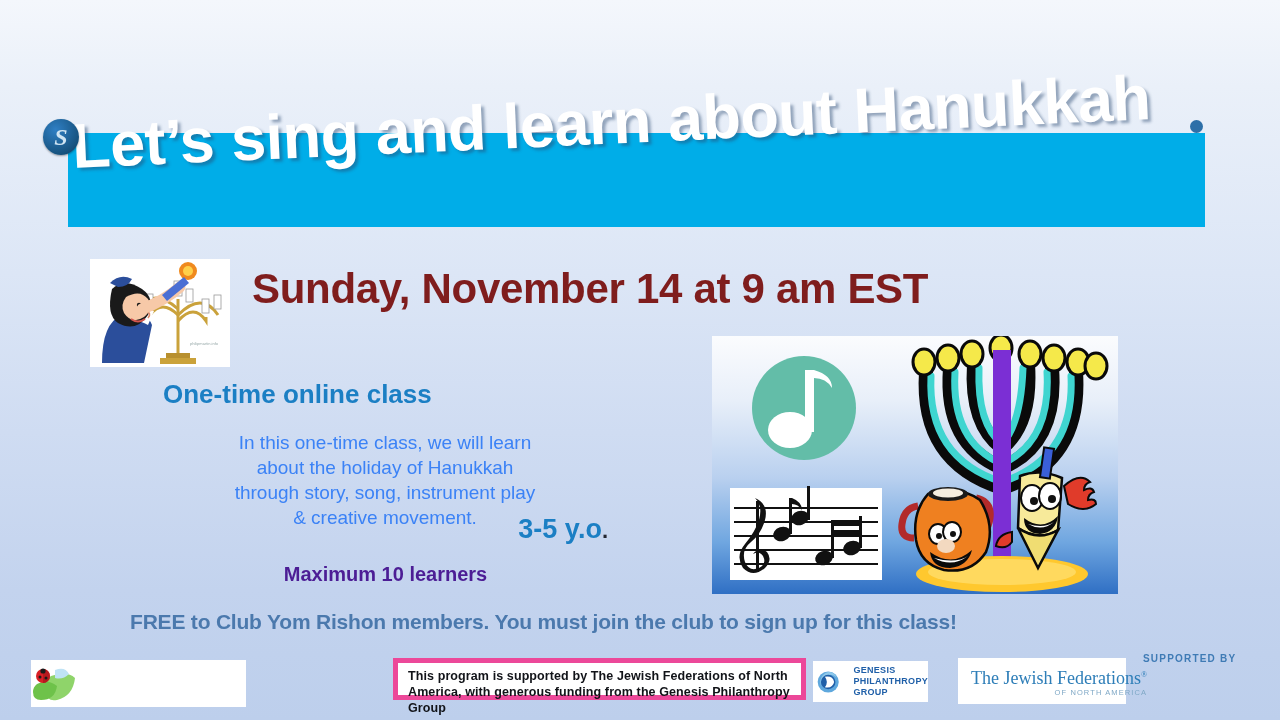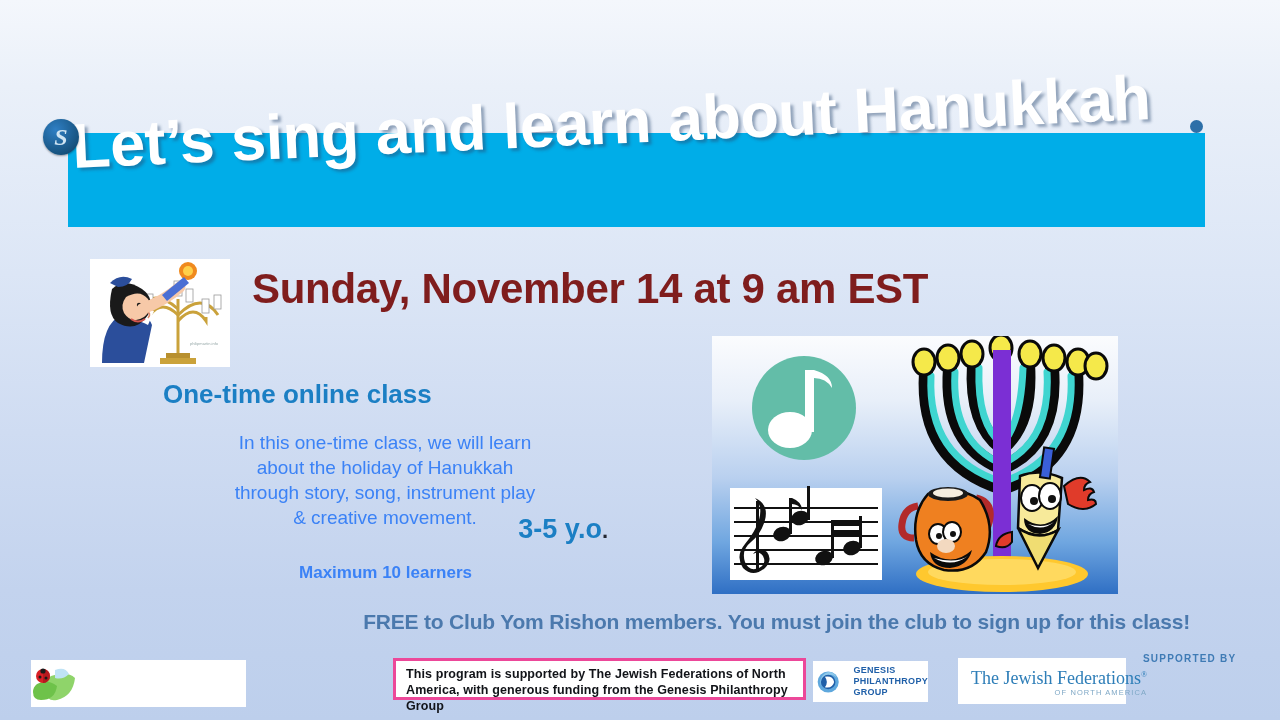--- a/index.html
+++ b/index.html
@@ -135,30 +135,30 @@
   #age-line .period {
     color: #232630;
     font-size: 22px;
   }
   #max-learners {
     position: absolute;
     left: 163px;
     top: 563px;
     width: 445px;
     text-align: center;
-    font-size: 17px;
-    font-weight: bold;
-    color: #3b82f6;
+    font-size: 20px;
+    font-weight: bold;
+    color: #4c1d95;
   }
   #free-note {
     position: absolute;
     left: 130px;
     top: 610px;
     width: 1060px;
-    text-align: right;
+    text-align: left;
     font-size: 21px;
     font-weight: bold;
     color: #4b79ad;
     letter-spacing: -0.2px;
   }
 
   
   #main-illustration {
     position: absolute;
     left: 712px;
@@ -193,21 +193,21 @@
     margin-left: 4px;
   }
 
   #support-box {
     position: absolute;
     left: 393px;
     top: 658px;
     width: 413px;
     height: 42px;
     background: #ffffff;
-    border: 3px solid #ec4899;
+    border: 5px solid #ec4899;
     box-sizing: border-box;
     padding: 5px 8px 0 10px;
   }
   #support-box div {
     font-size: 12.5px;
     font-weight: bold;
     color: #111318;
     line-height: 16px;
     letter-spacing: 0.1px;
   }

